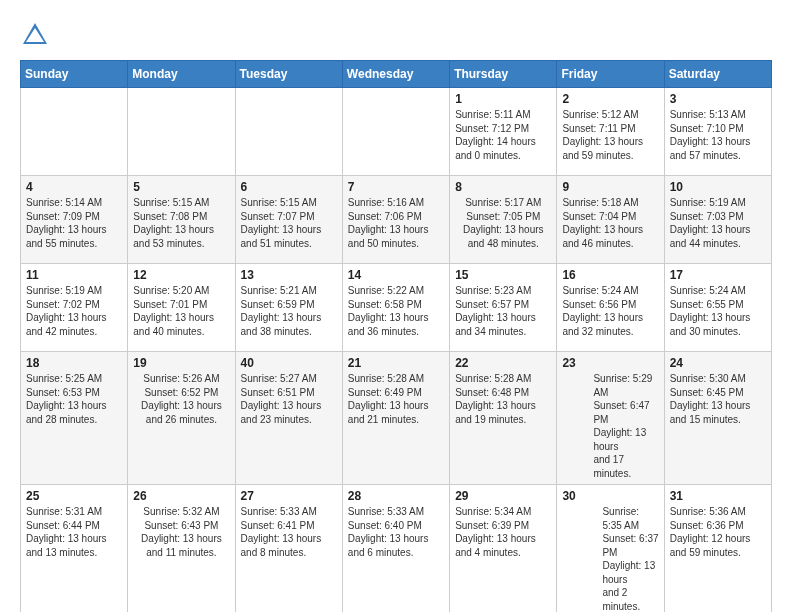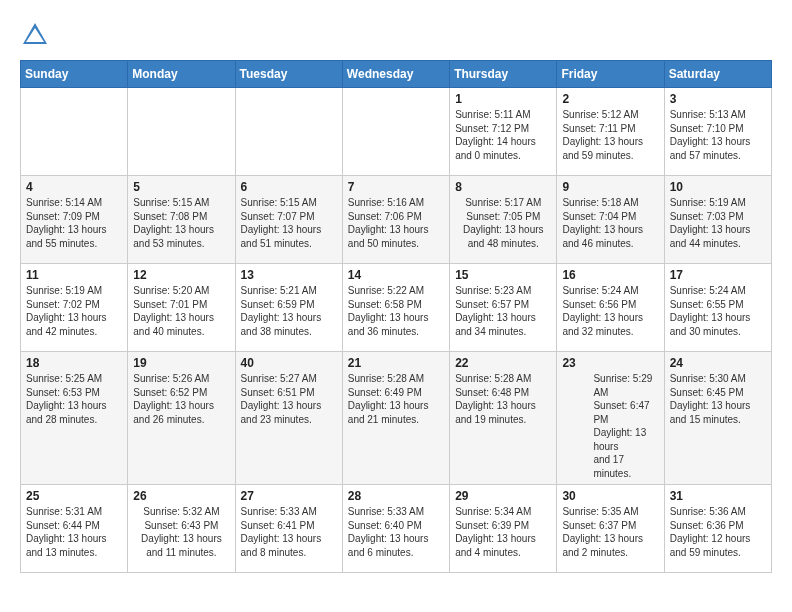--- a/index.html
+++ b/index.html
@@ -258,21 +258,21 @@
       <tr>
         <td>
           <span class="day-num">18</span>
           <div class="day-info" style="white-space: pre-line;">Sunrise: 5:25 AM
 Sunset: 6:53 PM
 Daylight: 13 hours
 and 28 minutes.</div>
         </td>
         <td>
           <span class="day-num">19</span>
-          <div class="day-info" style="white-space: pre-line;">Sunrise: 5:26 AM
+          <div class="day-info" style="white-space: pre-line; text-align: center;">Sunrise: 5:26 AM
 Sunset: 6:52 PM
 Daylight: 13 hours
 and 26 minutes.</div>
         </td>
         <td>
           <span class="day-num">40</span>
           <div class="day-info" style="white-space: pre-line;">Sunrise: 5:27 AM
 Sunset: 6:51 PM
 Daylight: 13 hours
 and 23 minutes.</div>
@@ -337,21 +337,21 @@
         </td>
         <td>
           <span class="day-num">29</span>
           <div class="day-info" style="white-space: pre-line;">Sunrise: 5:34 AM
 Sunset: 6:39 PM
 Daylight: 13 hours
 and 4 minutes.</div>
         </td>
         <td>
           <span class="day-num">30</span>
-          <div class="day-info" style="white-space: pre-line;">Sunrise: 5:35 AM
+          <div class="day-info" style="white-space: pre-line; margin-left: 40px;">Sunrise: 5:35 AM
 Sunset: 6:37 PM
 Daylight: 13 hours
 and 2 minutes.</div>
         </td>
         <td>
           <span class="day-num">31</span>
           <div class="day-info" style="white-space: pre-line;">Sunrise: 5:36 AM
 Sunset: 6:36 PM
 Daylight: 12 hours
 and 59 minutes.</div>

